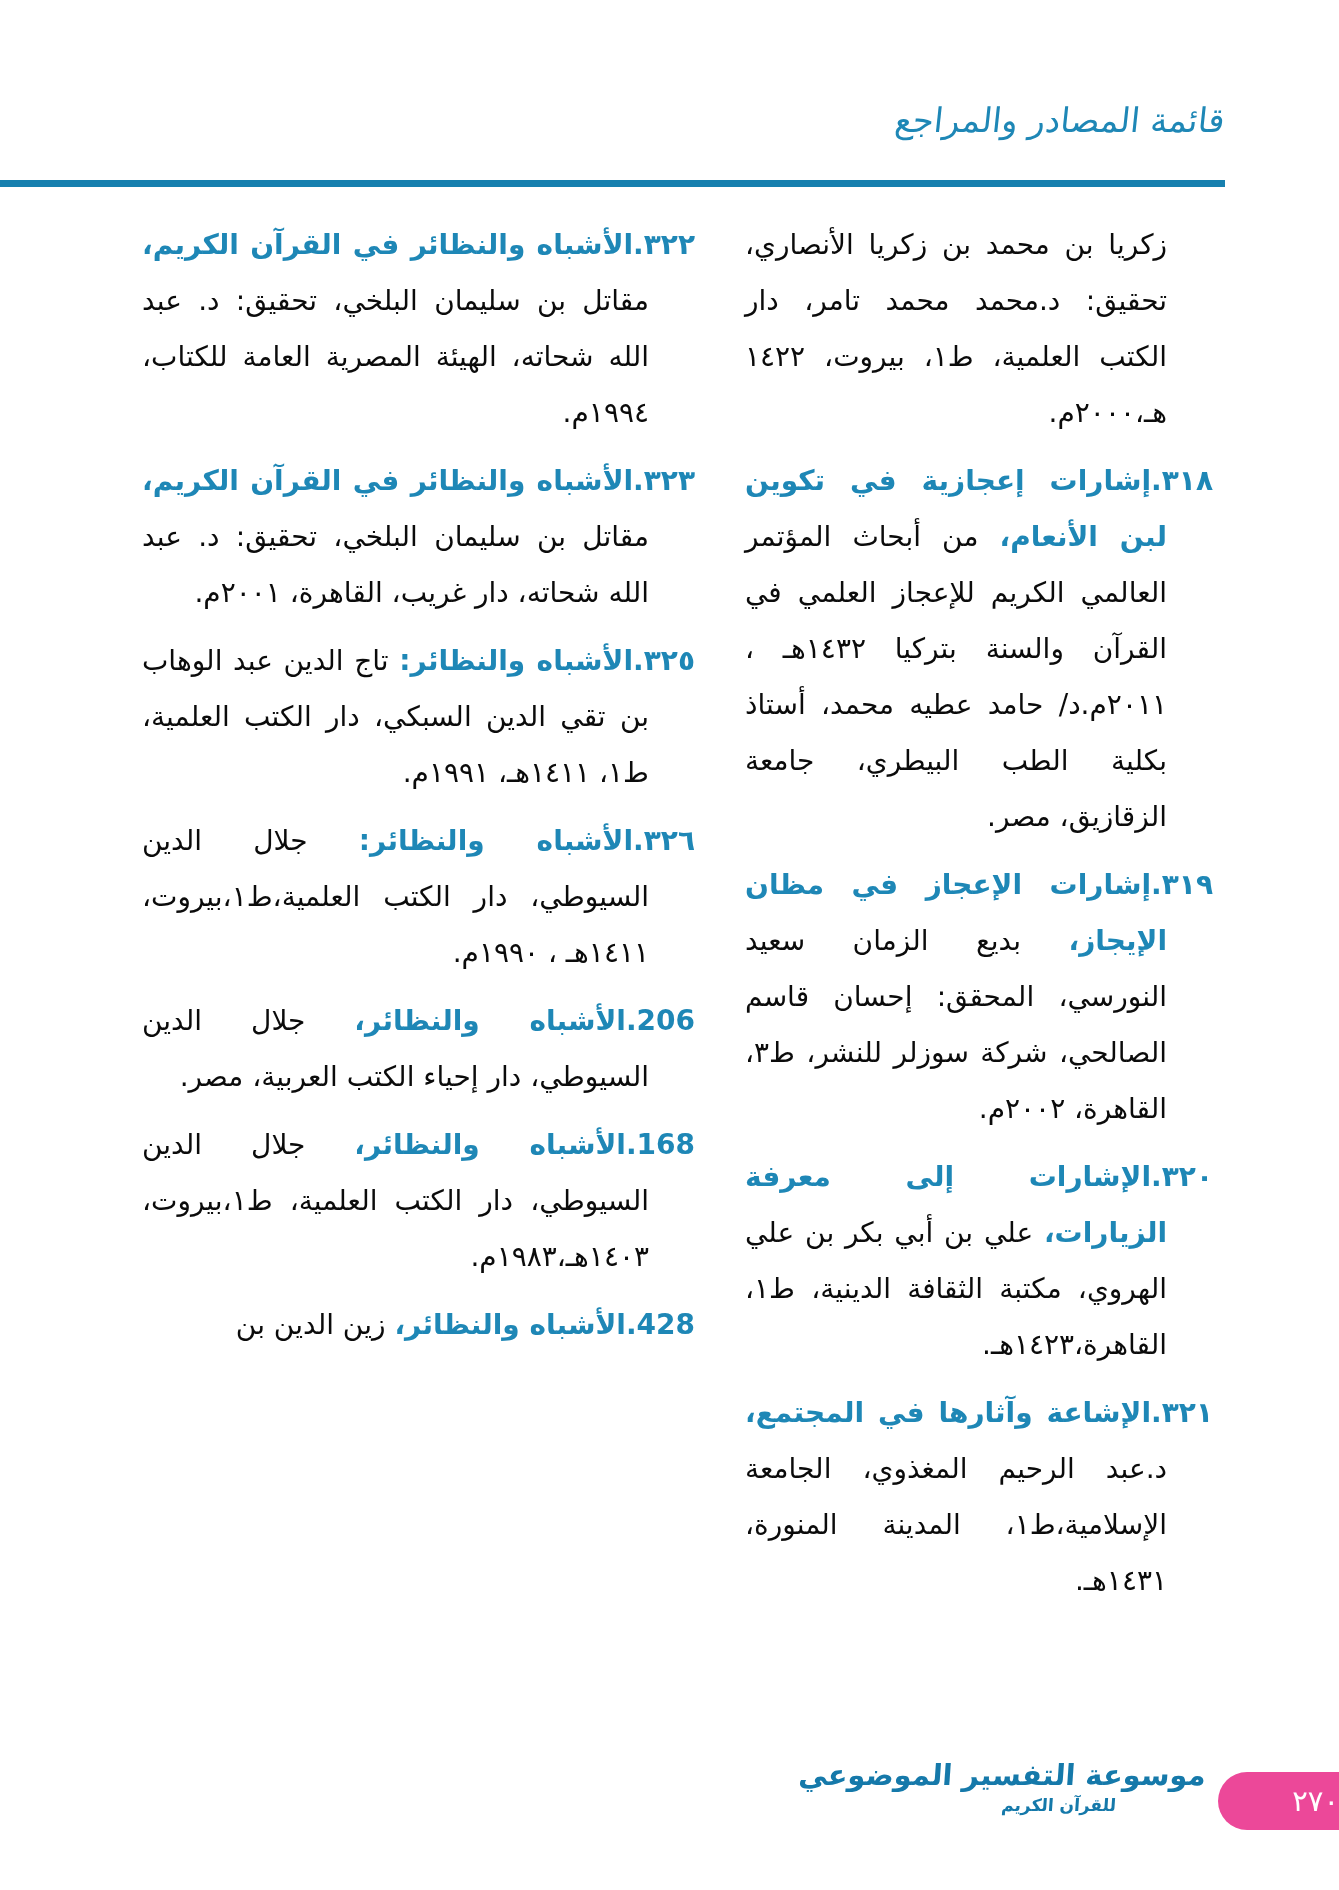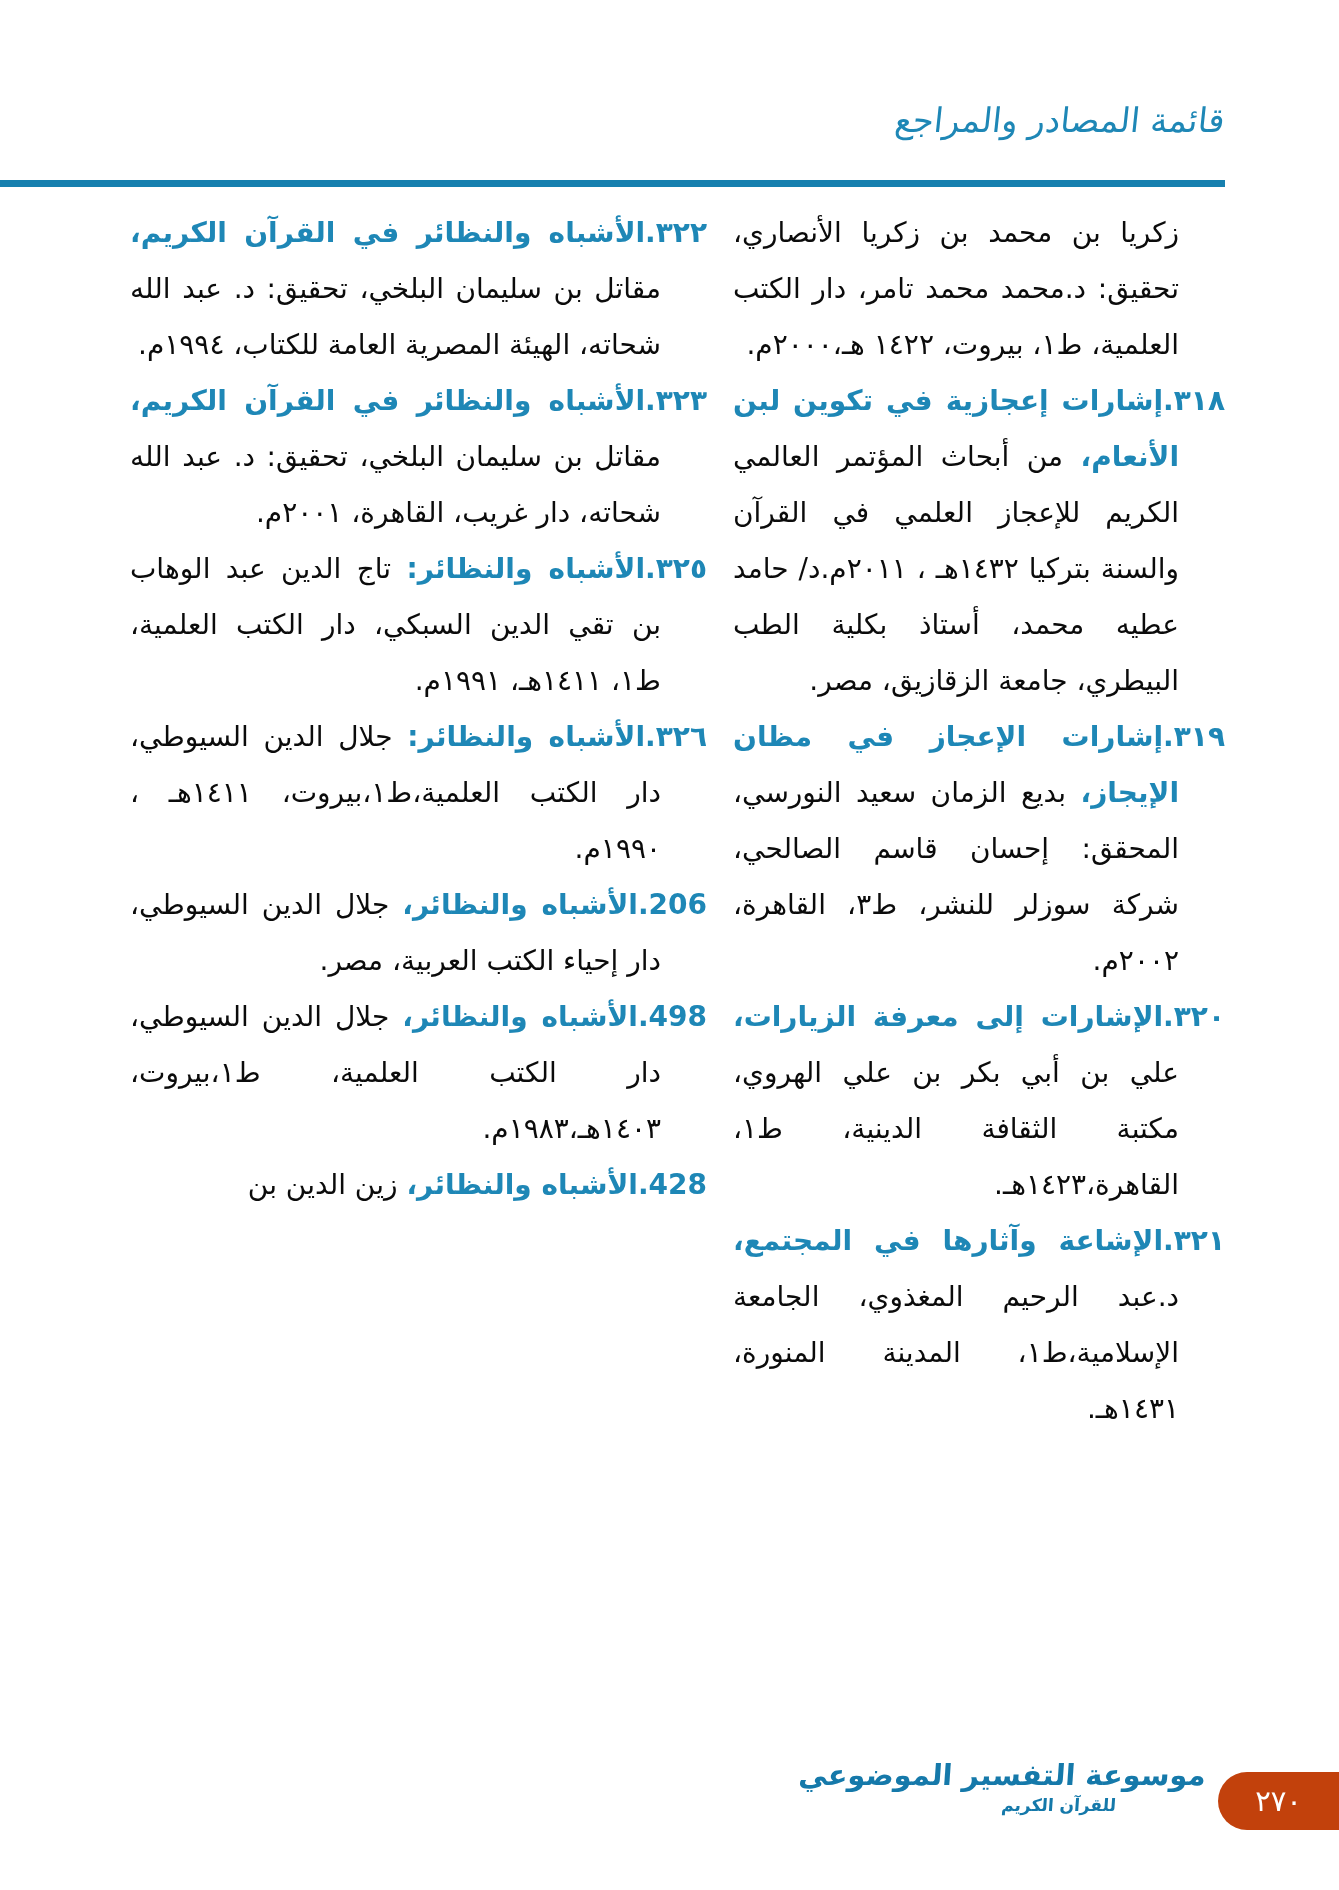--- a/index.html
+++ b/index.html
@@ -23,44 +23,44 @@
     width:1225px; height:7px; background:#1780af;
   }
   
   .content {
     position:absolute; top:205px; right:114px; left:130px;
     display:flex; gap:26px; direction:rtl;
   }
   .col-right { width:492px; }
   .col-left  { width:577px; }
   p.entry {
-    margin:0; padding:0 46px 0 0;
+    margin:12px; padding:0 46px 0 0;
     text-indent:-46px;
     font-size:28px; line-height:56px;
     color:#0b0b0b;
     text-align:justify; text-align-last:right;
     direction:rtl;
   }
   p.entry.continuation { padding-right:46px; text-indent:0; }
   .num, .title { color:#1e87b6; font-weight:bold; }
   .body { color:#0b0b0b; }
   
   .footer-logo {
     position:absolute; top:1758px; right:134px; width:290px;
     text-align:center; color:#1579aa;
     transform:skewX(-4deg);
   }
   .logo-line1 { font-size:29px; font-weight:bold; white-space:nowrap; }
   .logo-line2 { font-size:17px; font-weight:bold; margin-top:3px; }
   .page-badge {
     position:absolute; top:1772px; right:0;
     width:121px; height:58px;
-    background:#c2410c;
+    background:#ec4899;
     border-radius:29px 0 0 29px;
-    display:flex; align-items:center; justify-content:center;
+    display:flex; align-items:center; justify-content:flex-start;
     color:#ffffff; font-size:29px;
   }
 </style>
 </head>
 <body>
 
 <div class="page">
 
   <div class="header-title">قائمة المصادر والمراجع</div>
   <div class="header-rule"></div>
@@ -74,21 +74,21 @@
       <p class="entry"><span class="num">٣٢٠.</span><span class="title">الإشارات إلى معرفة الزيارات،</span> <span class="body">علي بن أبي بكر بن علي الهروي، مكتبة الثقافة الدينية، ط١، القاهرة،١٤٢٣هـ.</span></p>
       <p class="entry"><span class="num">٣٢١.</span><span class="title">الإشاعة وآثارها في المجتمع،</span> <span class="body">د.عبد الرحيم المغذوي، الجامعة الإسلامية،ط١، المدينة المنورة، ١٤٣١هـ.</span></p>
     </div>
 
     <div class="col-left">
       <p class="entry"><span class="num">٣٢٢.</span><span class="title">الأشباه والنظائر في القرآن الكريم،</span> <span class="body">مقاتل بن سليمان البلخي، تحقيق: د. عبد الله شحاته، الهيئة المصرية العامة للكتاب، ١٩٩٤م.</span></p>
       <p class="entry"><span class="num">٣٢٣.</span><span class="title">الأشباه والنظائر في القرآن الكريم،</span> <span class="body">مقاتل بن سليمان البلخي، تحقيق: د. عبد الله شحاته، دار غريب، القاهرة، ٢٠٠١م.</span></p>
       <p class="entry"><span class="num">٣٢٥.</span><span class="title">الأشباه والنظائر:</span> <span class="body">تاج الدين عبد الوهاب بن تقي الدين السبكي، دار الكتب العلمية، ط١، ١٤١١هـ، ١٩٩١م.</span></p>
       <p class="entry"><span class="num">٣٢٦.</span><span class="title">الأشباه والنظائر:</span> <span class="body">جلال الدين السيوطي، دار الكتب العلمية،ط١،بيروت، ١٤١١هـ ، ١٩٩٠م.</span></p>
       <p class="entry"><span class="num">206.</span><span class="title">الأشباه والنظائر،</span> <span class="body">جلال الدين السيوطي، دار إحياء الكتب العربية، مصر.</span></p>
-      <p class="entry"><span class="num">498.</span><span class="title">الأشباه والنظائر،</span> <span class="body">جلال الدين السيوطي، دار الكتب العلمية، ط١،بيروت، ١٤٠٣هـ،١٩٨٣م.</span></p>
+      <p class="entry"><span class="num">168.</span><span class="title">الأشباه والنظائر،</span> <span class="body">جلال الدين السيوطي، دار الكتب العلمية، ط١،بيروت، ١٤٠٣هـ،١٩٨٣م.</span></p>
       <p class="entry"><span class="num">428.</span><span class="title">الأشباه والنظائر،</span> <span class="body">زين الدين بن</span></p>
     </div>
 
   </div>
 
   <div class="footer-logo">
     <div class="logo-line1">موسوعة التفسير الموضوعي</div>
     <div class="logo-line2">للقرآن الكريم</div>
   </div>
 

